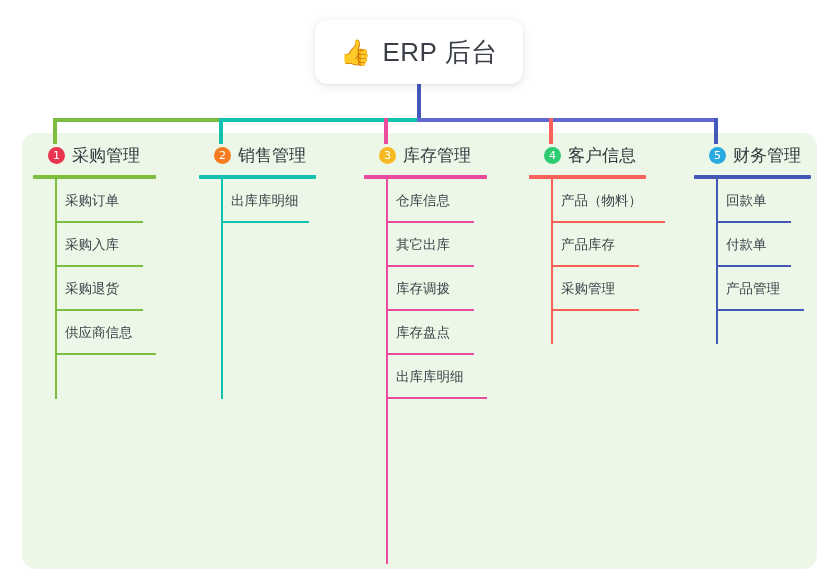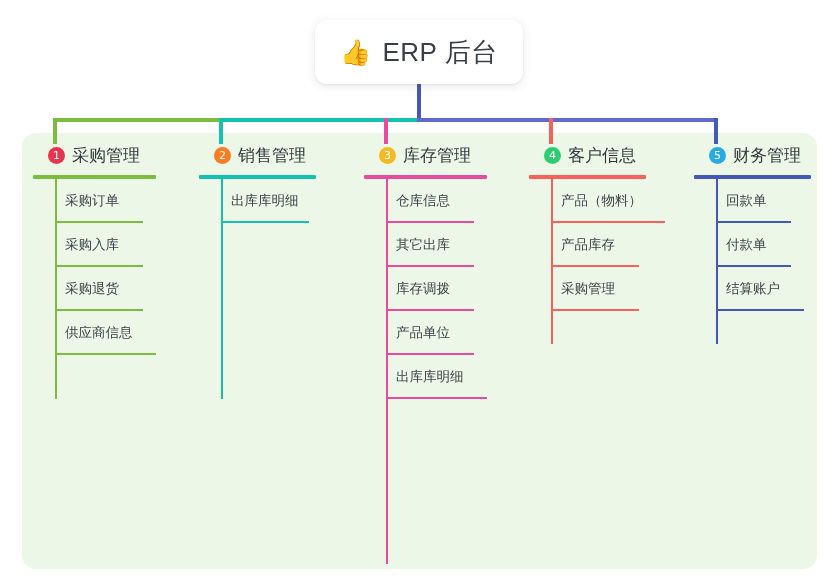--- a/index.html
+++ b/index.html
@@ -135,21 +135,21 @@
           </div>
           <div class="item">
             <span class="item-label">其它出库</span>
             <div class="item-rule" style="width: 88px; background: rgb(234, 76, 157);"></div>
           </div>
           <div class="item">
             <span class="item-label">库存调拨</span>
             <div class="item-rule" style="width: 88px; background: rgb(234, 76, 157);"></div>
           </div>
           <div class="item">
-            <span class="item-label">产品单位</span>
+            <span class="item-label">库存盘点</span>
             <div class="item-rule" style="width: 88px; background: rgb(234, 76, 157);"></div>
           </div>
           <div class="item">
             <span class="item-label">出库库明细</span>
             <div class="item-rule" style="width: 101px; background: rgb(234, 76, 157);"></div>
           </div>
         </div>
       </div>
       <div class="col" style="left: 529px;">
         <div class="col-head">
@@ -183,20 +183,20 @@
           <div class="spine" style="background: rgb(68, 88, 184); height: 165px;"></div>
           <div class="item">
             <span class="item-label">回款单</span>
             <div class="item-rule" style="width: 75px; background: rgb(68, 88, 184);"></div>
           </div>
           <div class="item">
             <span class="item-label">付款单</span>
             <div class="item-rule" style="width: 75px; background: rgb(68, 88, 184);"></div>
           </div>
           <div class="item">
-            <span class="item-label">结算账户</span>
+            <span class="item-label">产品管理</span>
             <div class="item-rule" style="width: 88px; background: rgb(68, 88, 184);"></div>
           </div>
         </div>
       </div>
     </div>
 
 </div>
 
 </body></html>

